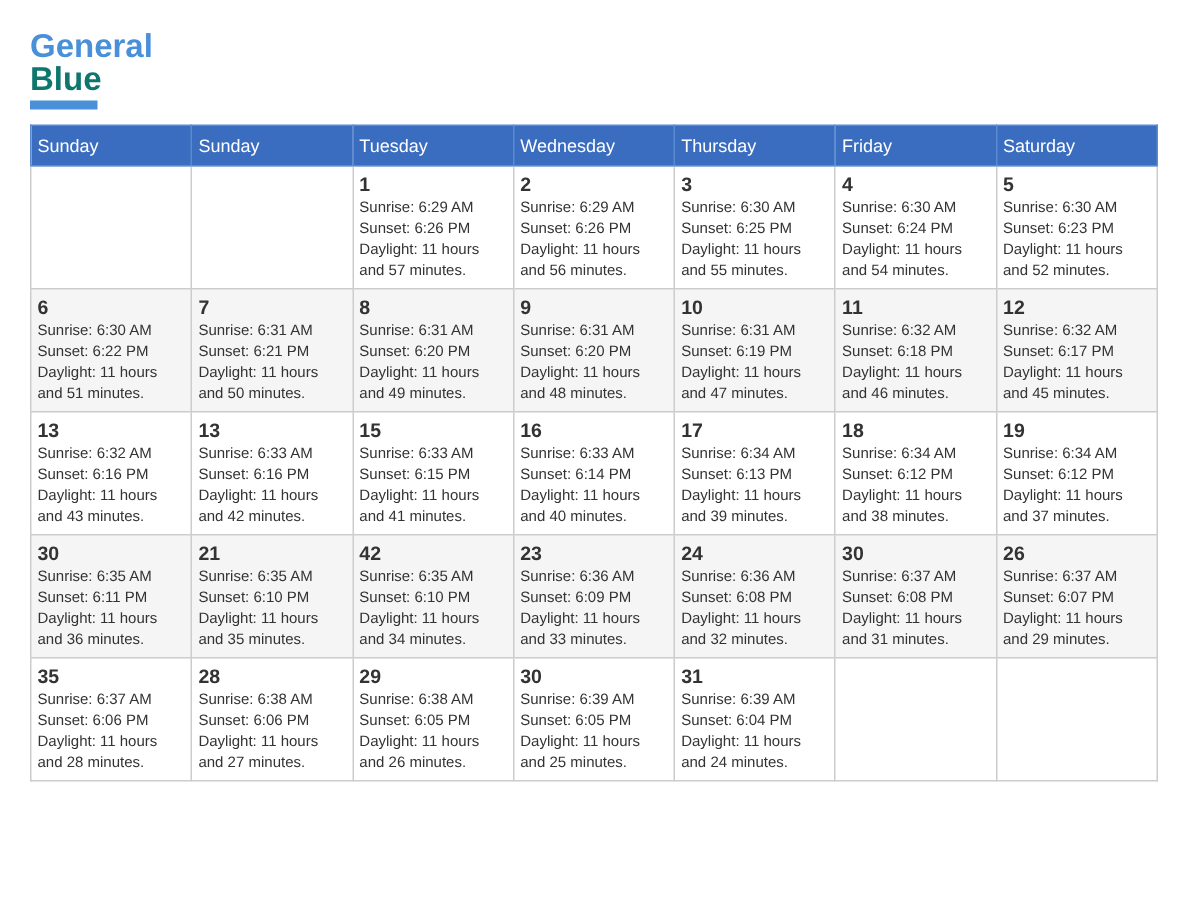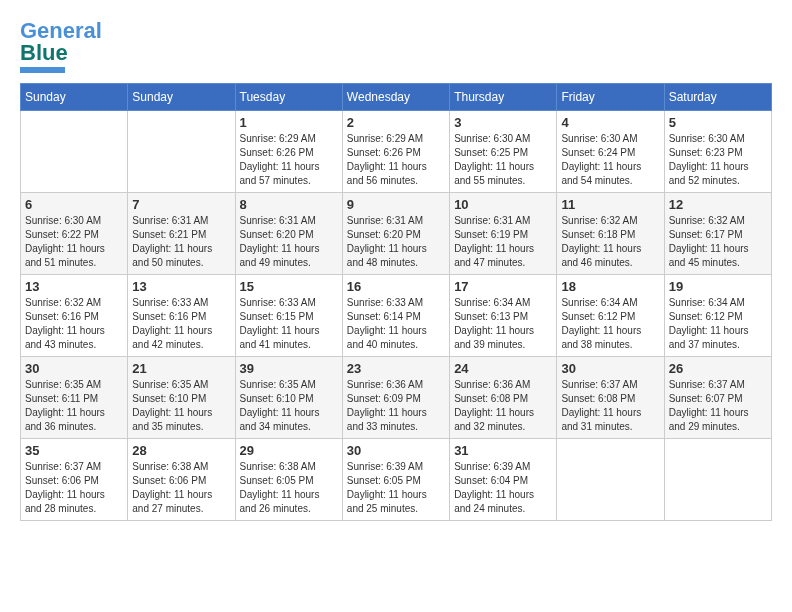--- a/index.html
+++ b/index.html
@@ -250,21 +250,21 @@
 Sunset: 6:11 PM
 Daylight: 11 hours and 36 minutes.</div>
         </td>
         <td>
           <div class="day-number">21</div>
           <div class="day-info" style="white-space: pre-line;">Sunrise: 6:35 AM
 Sunset: 6:10 PM
 Daylight: 11 hours and 35 minutes.</div>
         </td>
         <td>
-          <div class="day-number">39</div>
+          <div class="day-number">42</div>
           <div class="day-info" style="white-space: pre-line;">Sunrise: 6:35 AM
 Sunset: 6:10 PM
 Daylight: 11 hours and 34 minutes.</div>
         </td>
         <td>
           <div class="day-number">23</div>
           <div class="day-info" style="white-space: pre-line;">Sunrise: 6:36 AM
 Sunset: 6:09 PM
 Daylight: 11 hours and 33 minutes.</div>
         </td>

